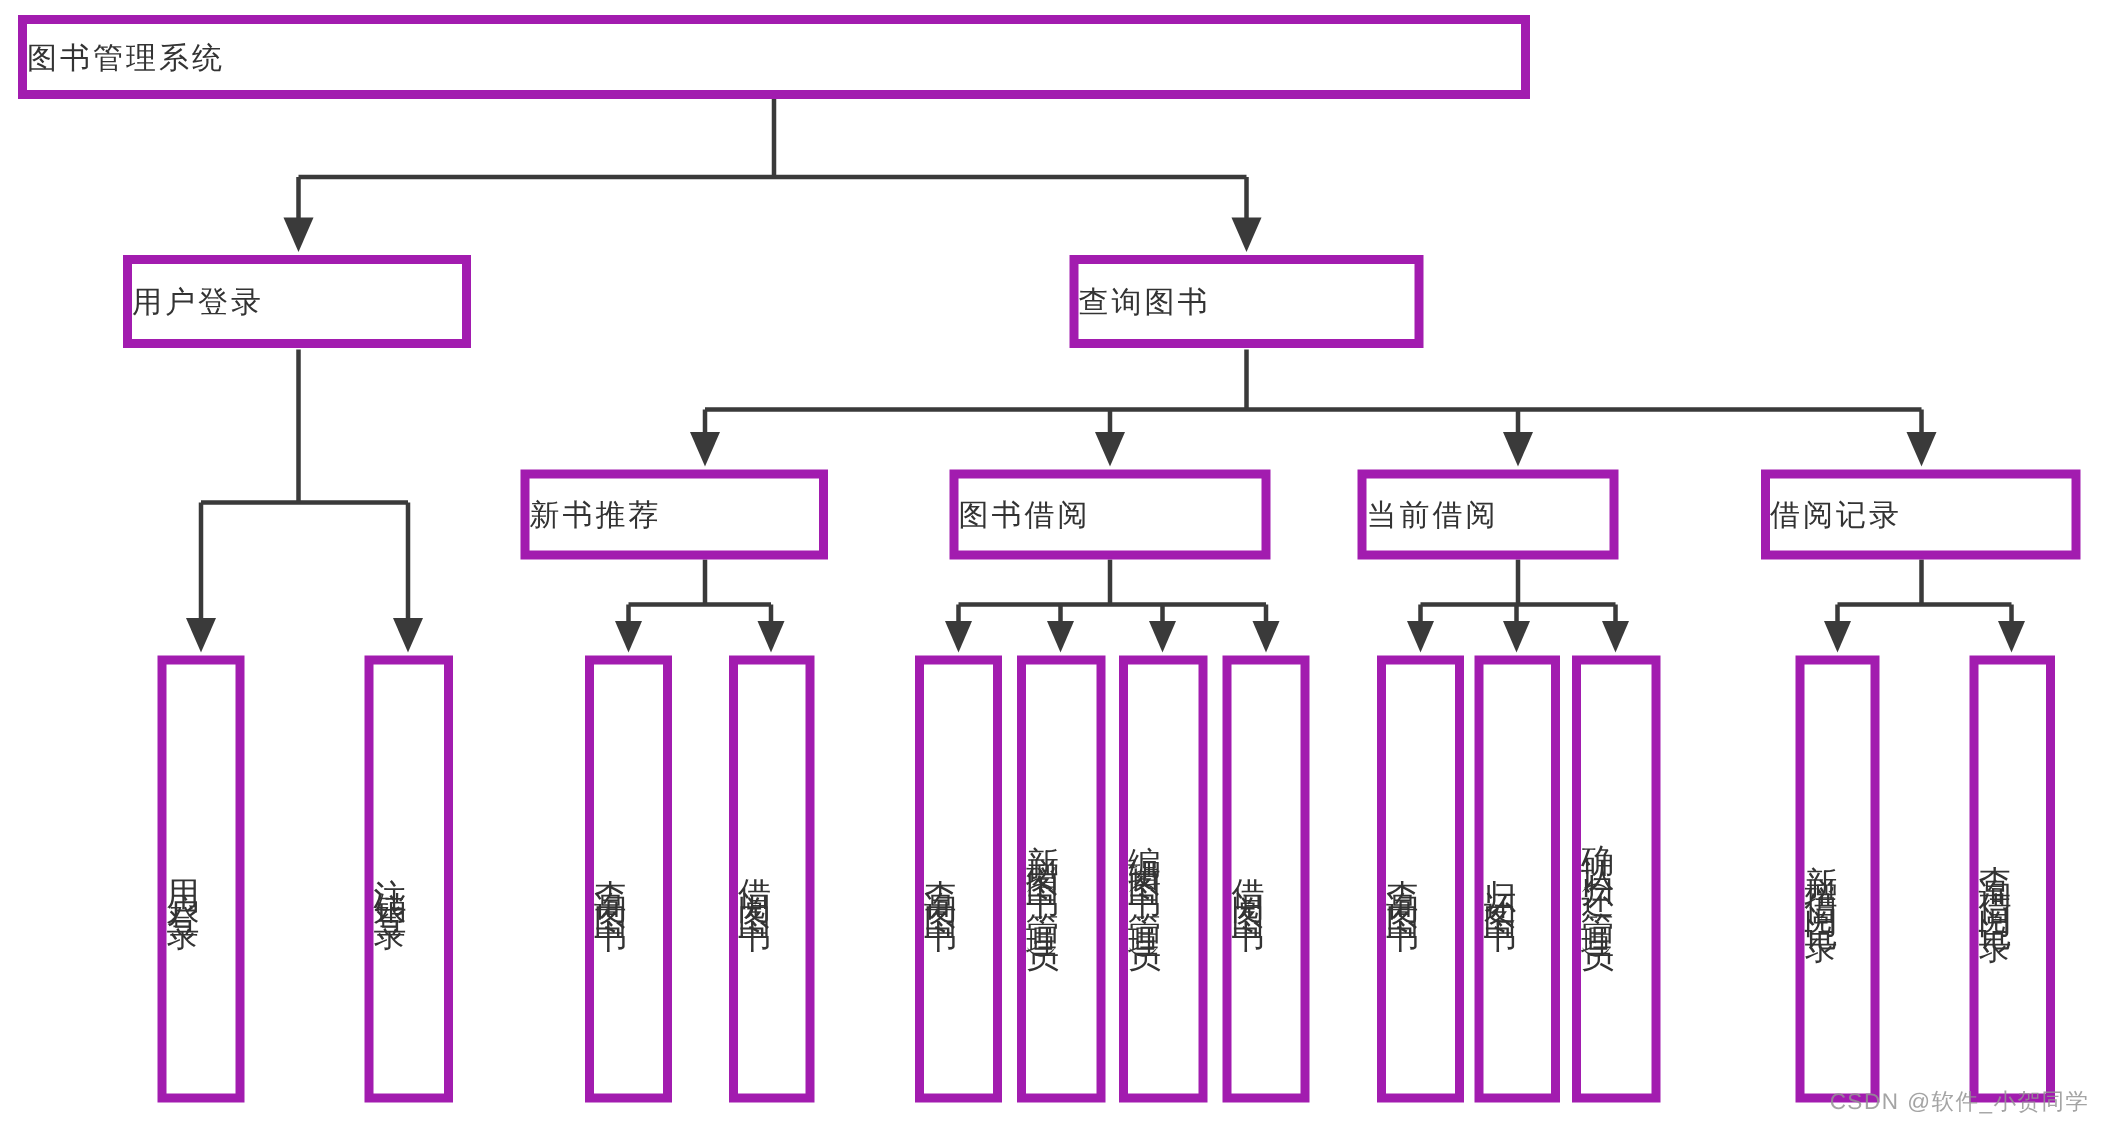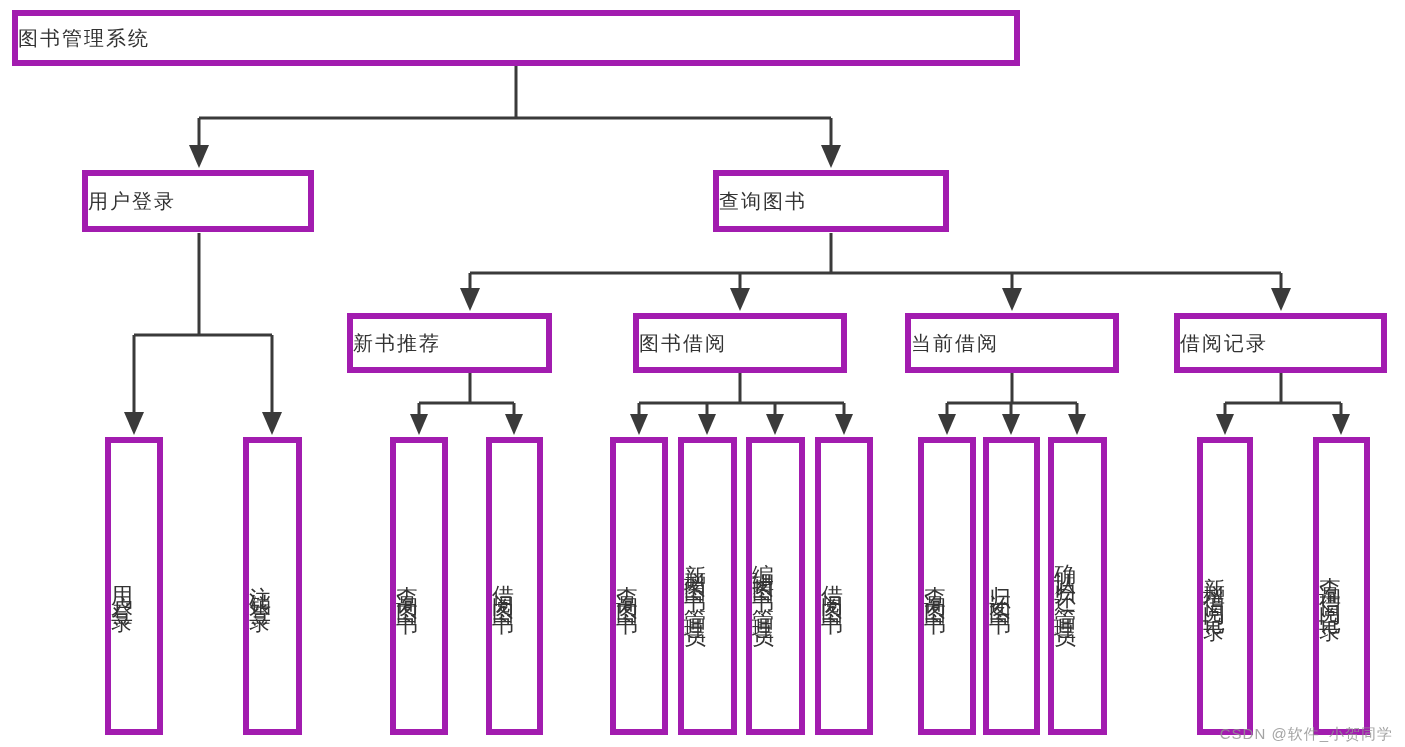--- a/index.html
+++ b/index.html
@@ -77,21 +77,21 @@
   <div class="node" style="left:713px;top:170px;width:236px;height:62px">
     <span class="h-label">查询图书</span>
   </div>
 
   <div class="node" style="left:347px;top:313px;width:205px;height:60px">
     <span class="h-label">新书推荐</span>
   </div>
   <div class="node" style="left:633px;top:313px;width:214px;height:60px">
     <span class="h-label">图书借阅</span>
   </div>
-  <div class="node" style="left:905px;top:313px;width:214px;height:60px">
+  <div class="node" style="left:905px;top:313px;width:174px;height:60px">
     <span class="h-label">当前借阅</span>
   </div>
   <div class="node" style="left:1174px;top:313px;width:213px;height:60px">
     <span class="h-label">借阅记录</span>
   </div>
 
   <div class="node" style="left:105px;top:437px;width:58px;height:298px">
     <span class="v-label">用户登录</span>
   </div>
   <div class="node" style="left:243px;top:437px;width:59px;height:298px">

